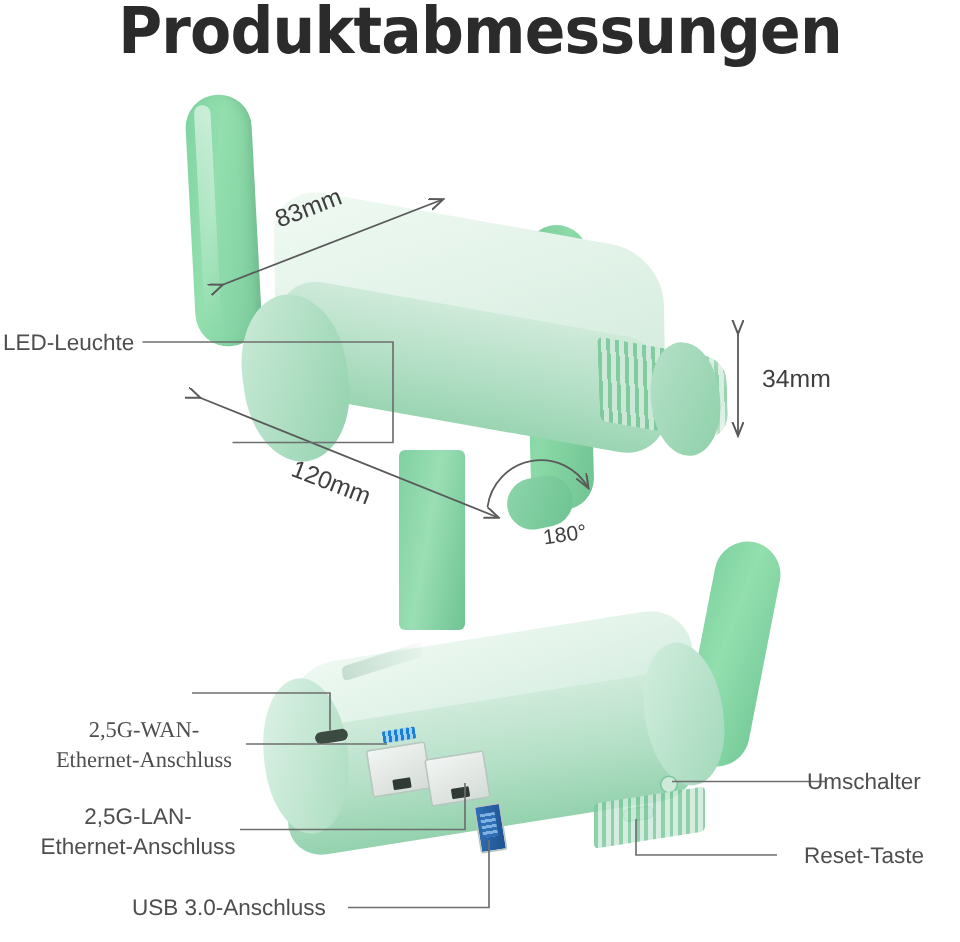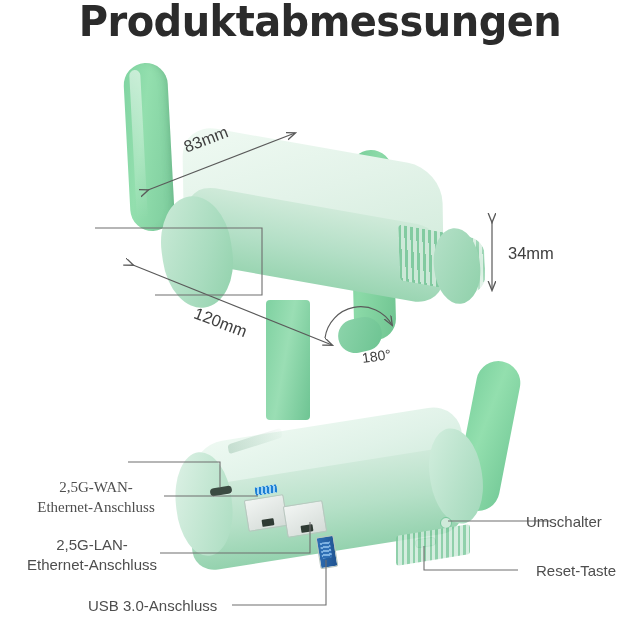--- a/index.html
+++ b/index.html
@@ -194,31 +194,32 @@
   </svg>
 
   <div class="dim" style="left:183px;top:130px;transform:rotate(-21deg);">83mm</div>
 
   <div class="dim" style="left:193px;top:313px;transform:rotate(21deg);">120mm</div>
 
   <div class="dim" style="left:508px;top:244px;">34mm</div>
 
   <div class="dim" style="left:362px;top:348px;font-size:14px;transform:rotate(-8deg);">180°</div>
 
+  <div class="lbl" style="left:2px;top:219px;">LED-Leuchte</div>
 
 
   <div class="lbl two" style="left:30px;top:478px;width:132px;font-family:Liberation Serif, serif;">
     <span>2,5G-WAN-</span><br>
     <span>Ethernet-Anschluss</span>
   </div>
 
   <div class="lbl two" style="left:26px;top:535px;width:132px;">
     <span>2,5G-LAN-</span><br>
     <span>Ethernet-Anschluss</span>
   </div>
 
   <div class="lbl" style="left:88px;top:596px;">USB 3.0-Anschluss</div>
 
-  <div class="lbl" style="left:526px;top:512px;text-align:right;">Umschalter</div>
+  <div class="lbl" style="left:538px;top:512px;text-align:right;">Umschalter</div>
 
   <div class="lbl" style="left:536px;top:561px;">Reset-Taste</div>
 
 </div>
 
 </body></html>

